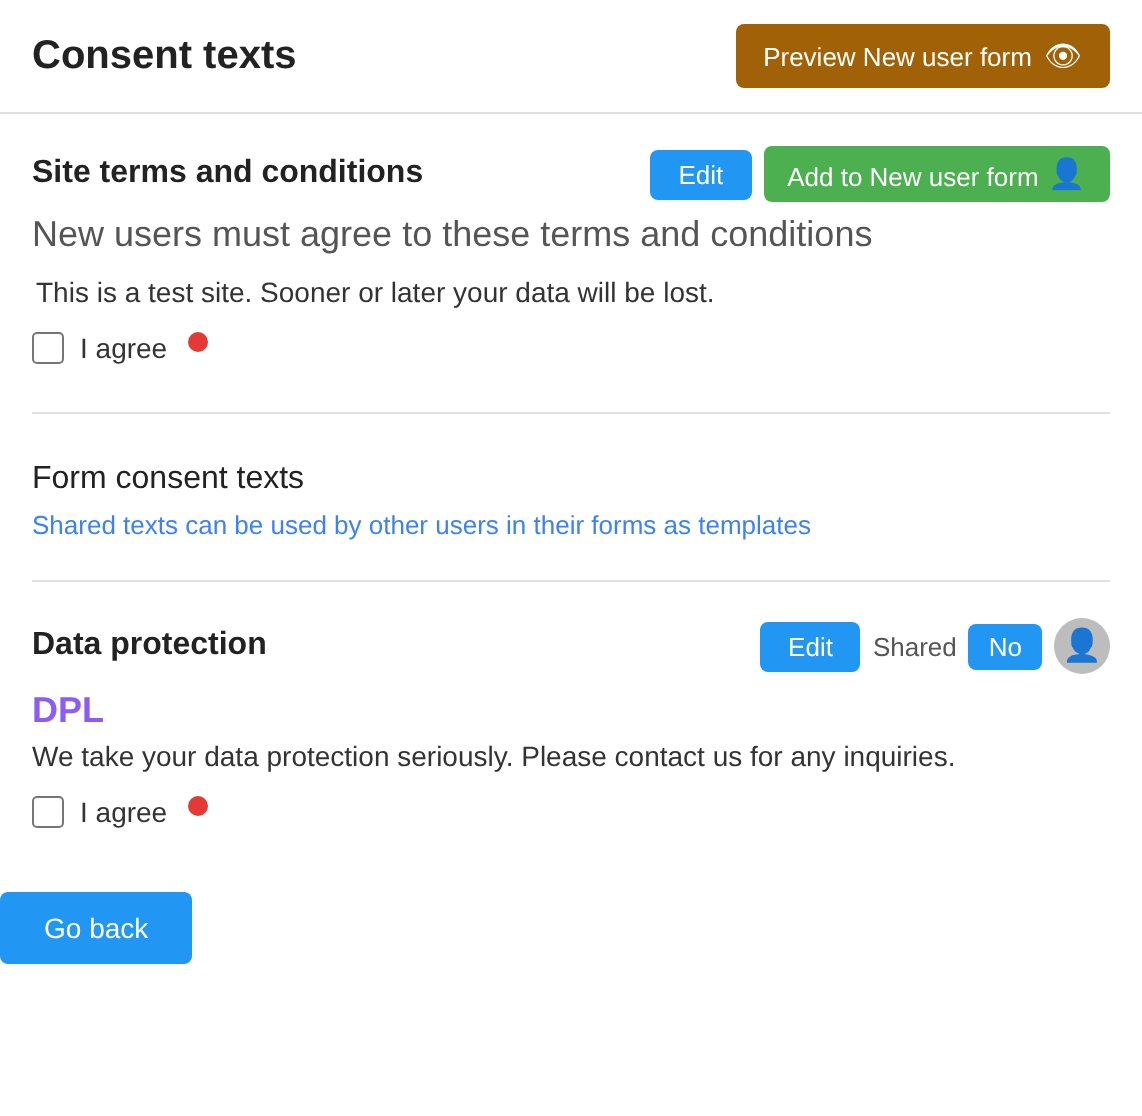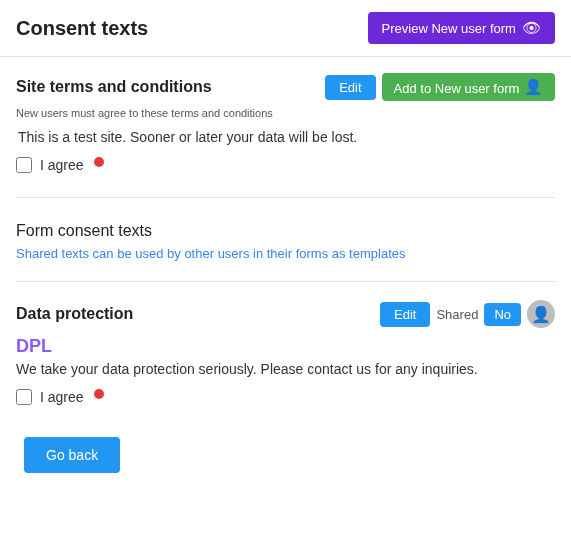--- a/index.html
+++ b/index.html
@@ -21,21 +21,21 @@
       border-bottom: 1px solid #e0e0e0;
     }
 
     .page-title {
       font-size: 20px;
       font-weight: bold;
       color: #222;
     }
 
     .btn-preview {
-      background-color: #6d28d9;
+      background-color: #a16207;
       color: #fff;
       border: none;
       border-radius: 4px;
       padding: 7px 14px;
       font-size: 13px;
       cursor: pointer;
       display: flex;
       align-items: center;
       gap: 6px;
     }
@@ -88,21 +88,21 @@
       display: flex;
       align-items: flex-end;
       gap: 5px;
     }
 
     .btn-add .person-icon {
       font-size: 15px;
     }
 
     .section-description {
-      font-size: 11px;
+      font-size: 18px;
       color: #555;
       margin-bottom: 10px;
     }
 
     .consent-text-body {
       font-size: 14px;
       color: #333;
       margin-bottom: 12px;
       padding-left: 2px;
     }
@@ -213,21 +213,21 @@
       margin-bottom: 4px;
     }
 
     .dp-text {
       font-size: 14px;
       color: #333;
       margin-bottom: 12px;
     }
 
     .footer {
-      padding: 16px 24px;
+      padding: 16px 0;
     }
 
     .btn-go-back {
       background-color: #2196f3;
       color: #fff;
       border: none;
       border-radius: 4px;
       padding: 10px 22px;
       font-size: 14px;
       cursor: pointer;

